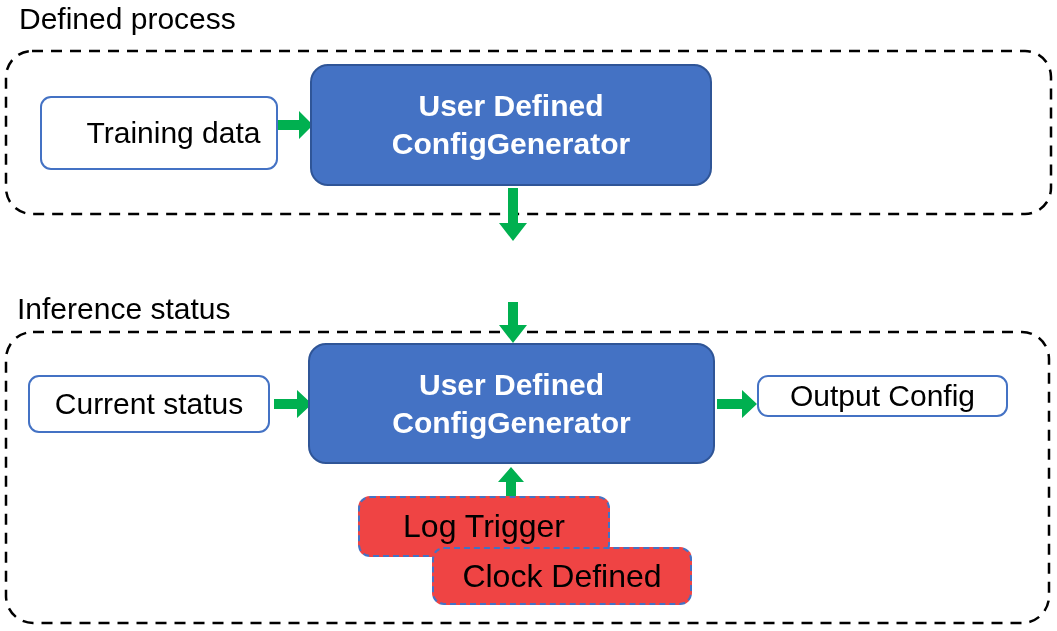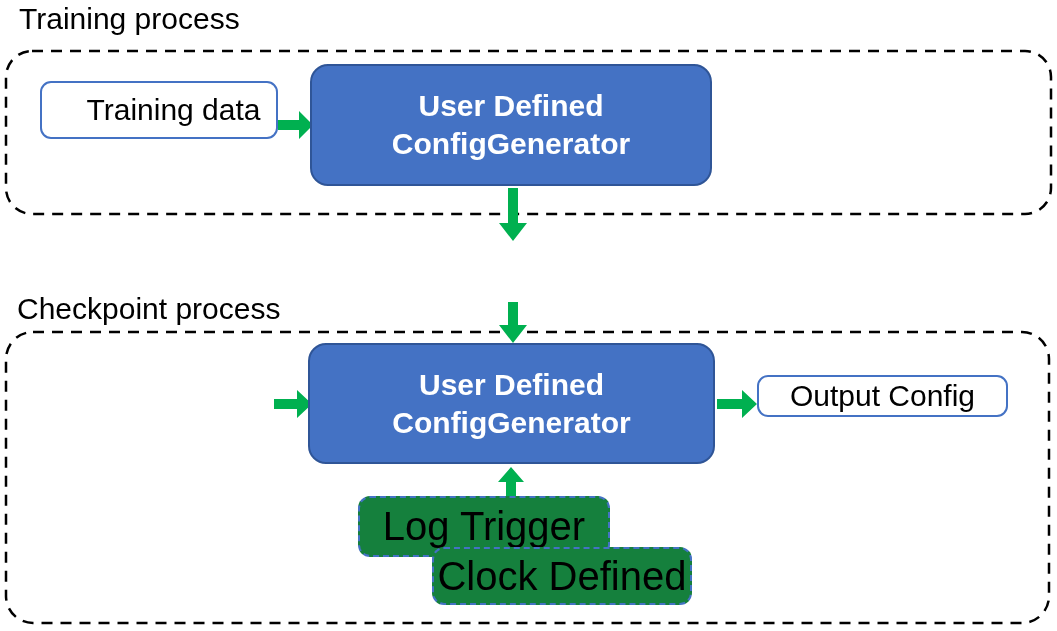--- a/index.html
+++ b/index.html
@@ -63,23 +63,23 @@
     color:var(--text-light);
     font-size:30px;
     line-height:38px;
     font-weight:bold;
   }
   .trigger{
     position:absolute;
     display:flex;
     align-items:center;
     justify-content:center;
-    font-size:40px;
+    font-size:32px;
     color:var(--text-dark);
-    background:#15803d;
+    background:#ef4444;
     border:2px dashed var(--trigger-border);
     border-radius:12px;
     white-space:nowrap;
   }
   #log-trigger{left:358px;top:496px;width:252px;height:61px;z-index:2;}
   #clock-trigger{left:432px;top:547px;width:260px;height:58px;z-index:3;}
 </style>
 </head>
 <body>
 
@@ -95,34 +95,37 @@
 
     <polygon class="arrow" points="508,302 518,302 518,325 527,325 513,343 499,325 508,325"></polygon>
 
     <polygon class="arrow" points="274,399 297,399 297,390 312,404 297,418 297,409 274,409"></polygon>
 
     <polygon class="arrow" points="717,399 742,399 742,390 757,404 742,418 742,409 717,409"></polygon>
 
     <polygon class="arrow" points="506,496 506,482 498,482 511,467 524,482 516,482 516,496"></polygon>
   </svg>
 
-  <div class="section-title" style="left:19px;top:2px;">Training process</div>
+  <div class="section-title" style="left:19px;top:2px;">Defined process</div>
 
-  <div class="node" style="left:40px;top:81px;width:238px;height:58px;padding-left:29px;">
+  <div class="node" style="left:40px;top:96px;width:238px;height:74px;padding-left:29px;">
     <span>Training data</span>
   </div>
 
   <div class="generator" style="left:310px;top:64px;width:402px;height:122px;">
     <span>User Defined</span>
     <span>ConfigGenerator</span>
   </div>
 
 
-  <div class="section-title" style="left:17px;top:292px;">Checkpoint process</div>
+  <div class="section-title" style="left:17px;top:292px;">Inference status</div>
 
+  <div class="node" style="left:28px;top:375px;width:242px;height:58px;">
+    <span>Current status</span>
+  </div>
 
   <div class="generator" style="left:308px;top:343px;width:407px;height:121px;">
     <span>User Defined</span>
     <span>ConfigGenerator</span>
   </div>
 
   <div class="node" style="left:757px;top:375px;width:251px;height:42px;">
     <span>Output Config</span>
   </div>
 

